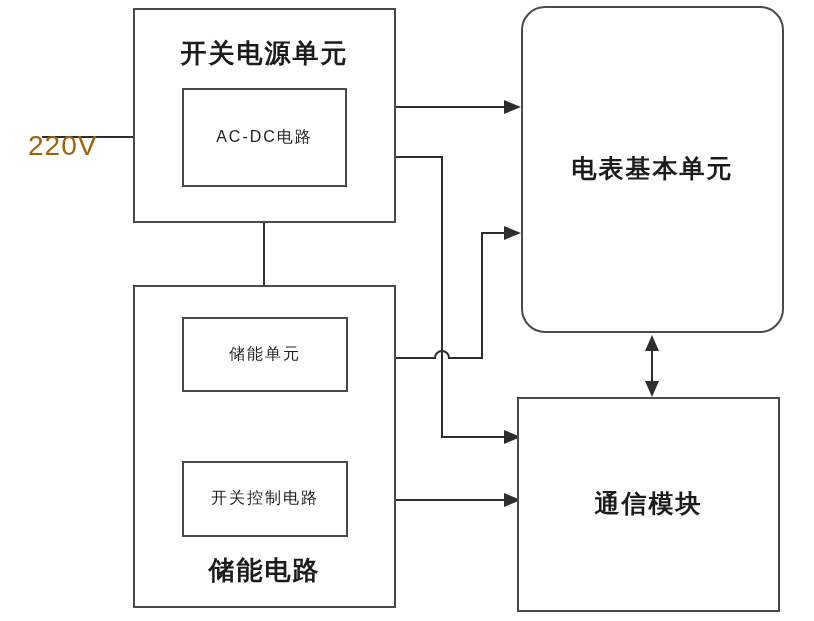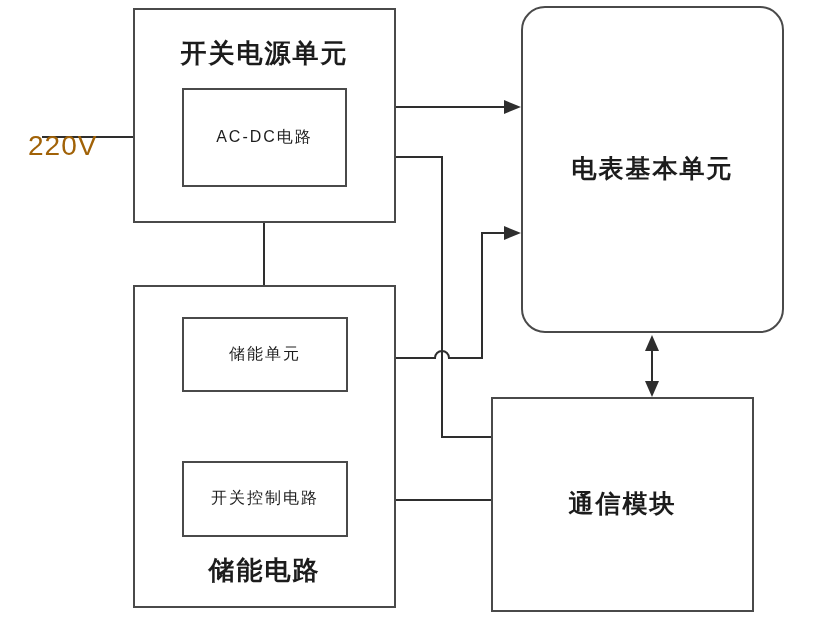--- a/index.html
+++ b/index.html
@@ -39,21 +39,21 @@
   .unit-title{font-size:26px;font-weight:bold;}
   .big-label{font-size:25px;font-weight:bold;}
   .inner-label{font-size:16px;font-weight:normal;}
   
   #power-unit{left:133px;top:8px;width:263px;height:215px;}
   #acdc{left:182px;top:88px;width:165px;height:99px;}
   #storage-unit{left:133px;top:285px;width:263px;height:323px;}
   #storage-circuit{left:182px;top:317px;width:166px;height:75px;}
   #switch-control{left:182px;top:461px;width:166px;height:76px;}
   #meter{left:521px;top:6px;width:263px;height:327px;border-radius:24px;}
-  #comm{left:491px;top:397px;width:263px;height:215px;}
+  #comm{left:517px;top:397px;width:263px;height:215px;}
 
   #power-unit .unit-title{top:26px;}
   #storage-unit .unit-title{bottom:18px;}
   .vcenter{top:50%;transform:translateY(-54%);}
   #input-label{left:28px;top:92px;font-size:28px;letter-spacing:1px;color:#a16207;margin-top:38px;}
 </style>
 </head>
 <body>
 
 <div class="canvas">

